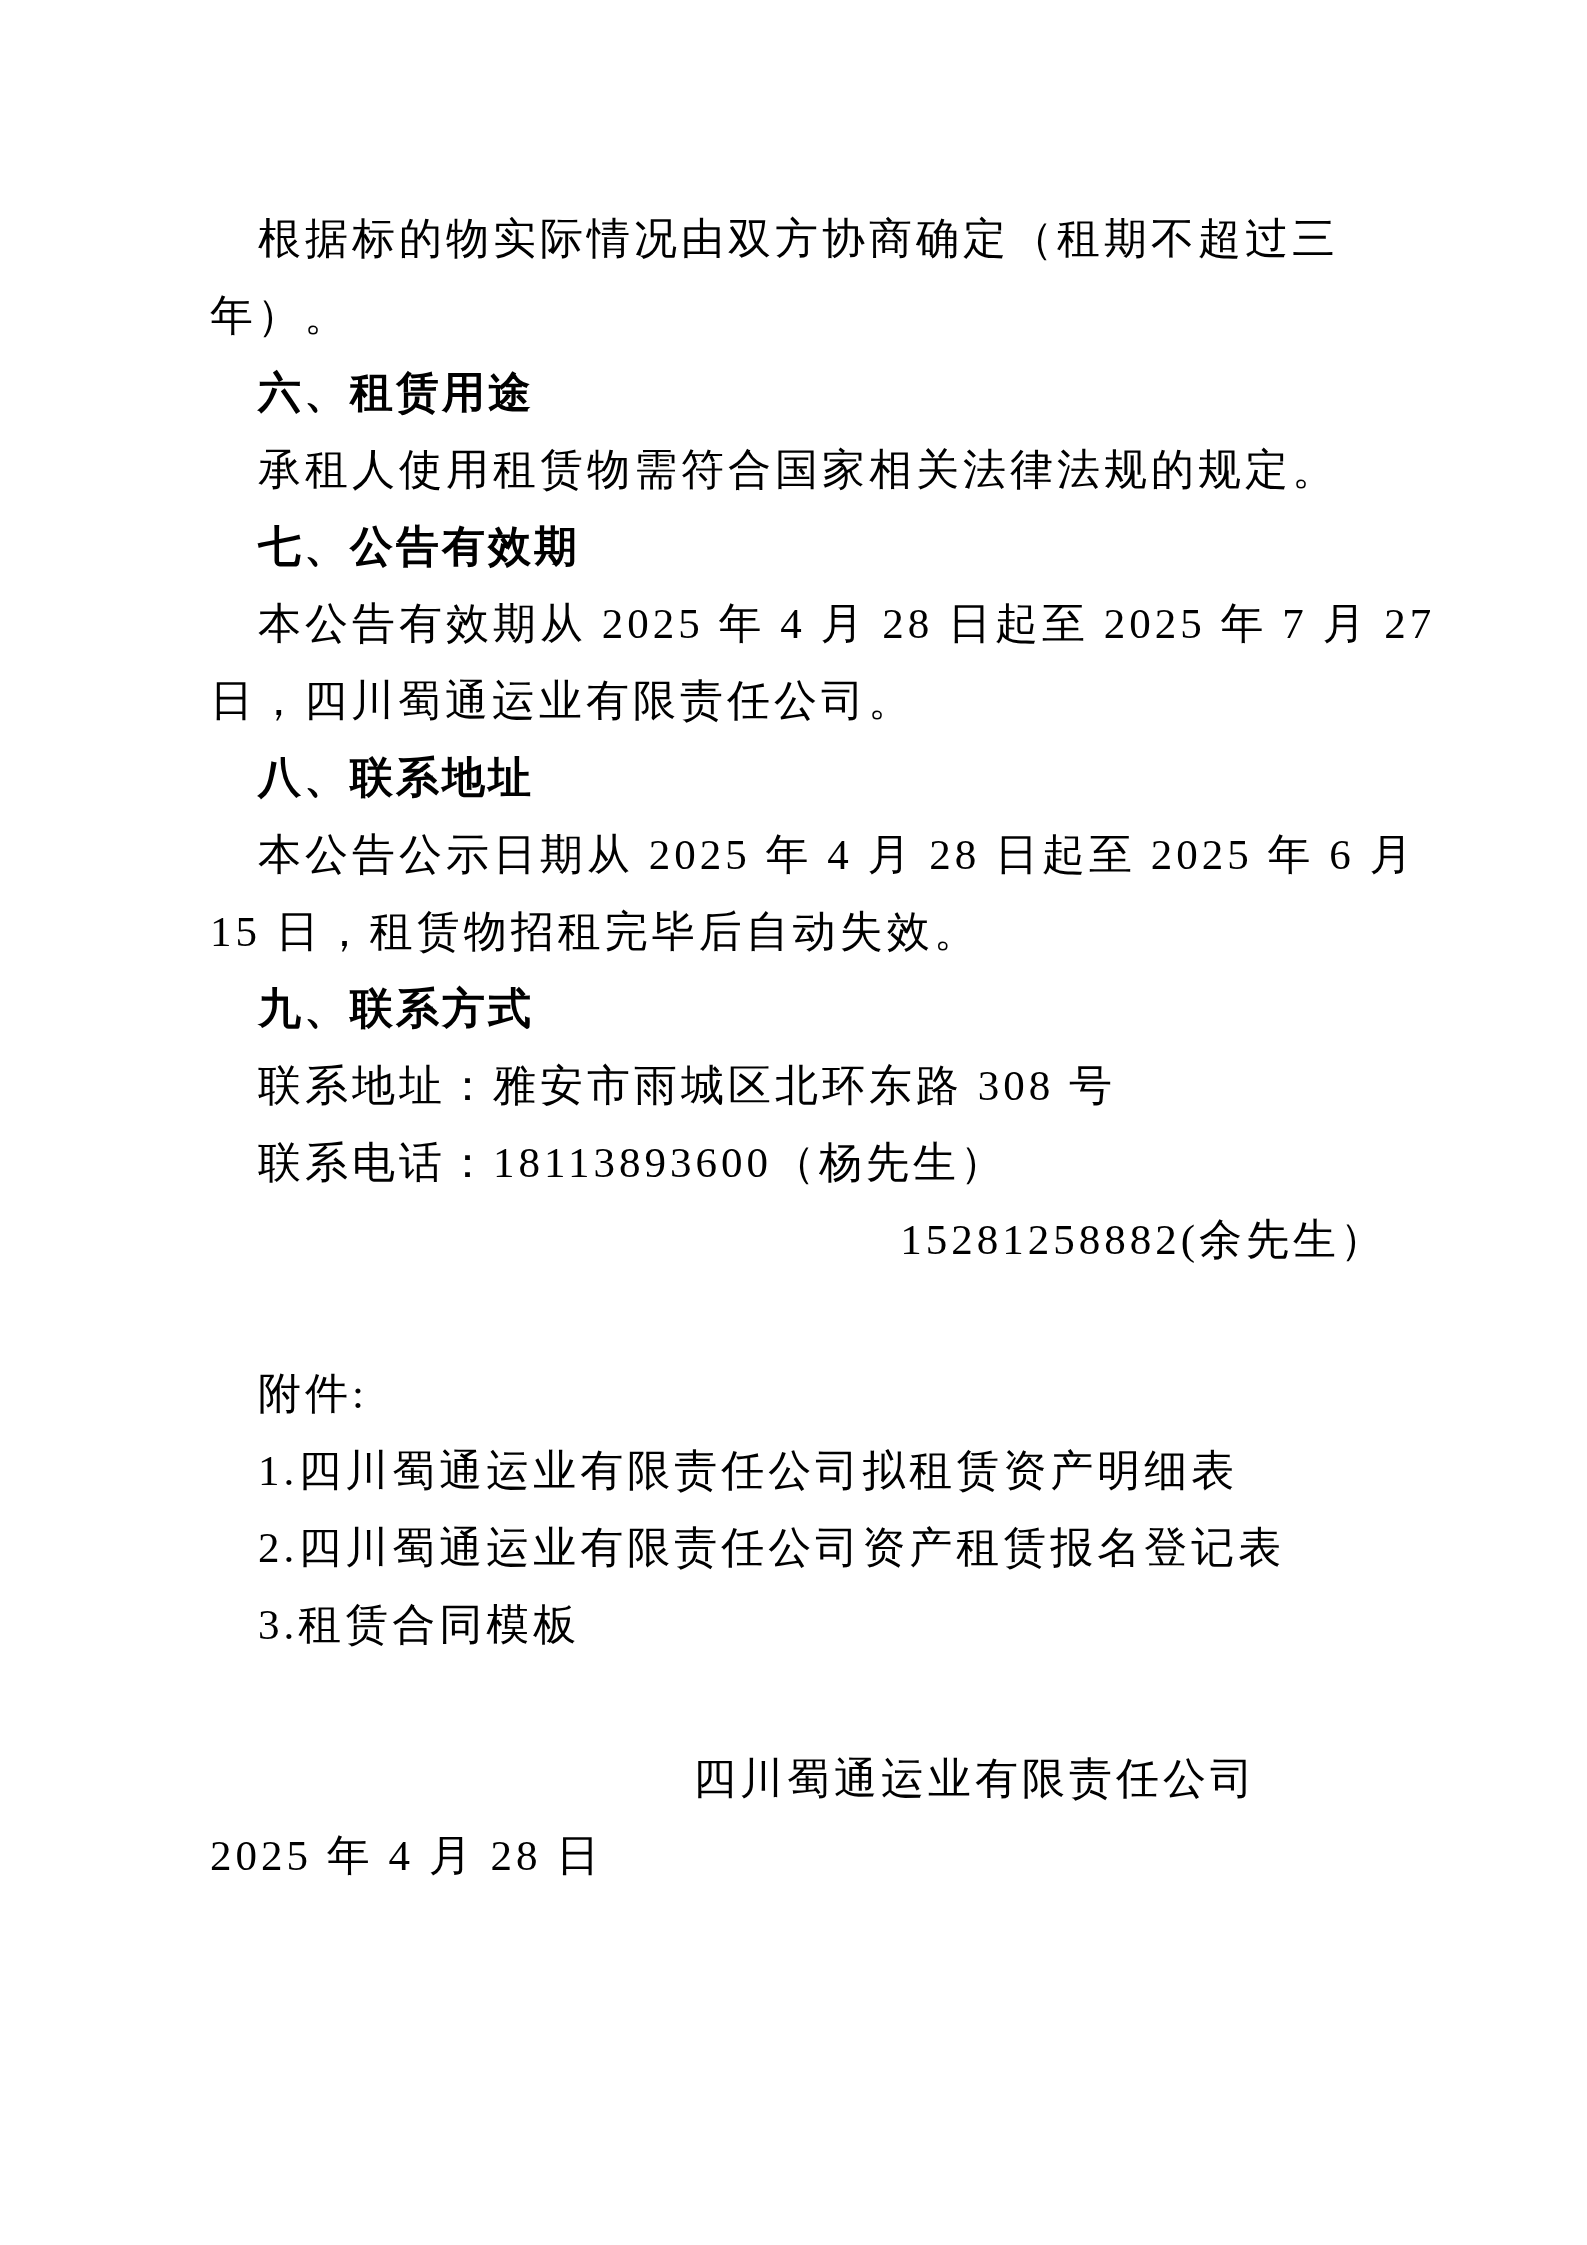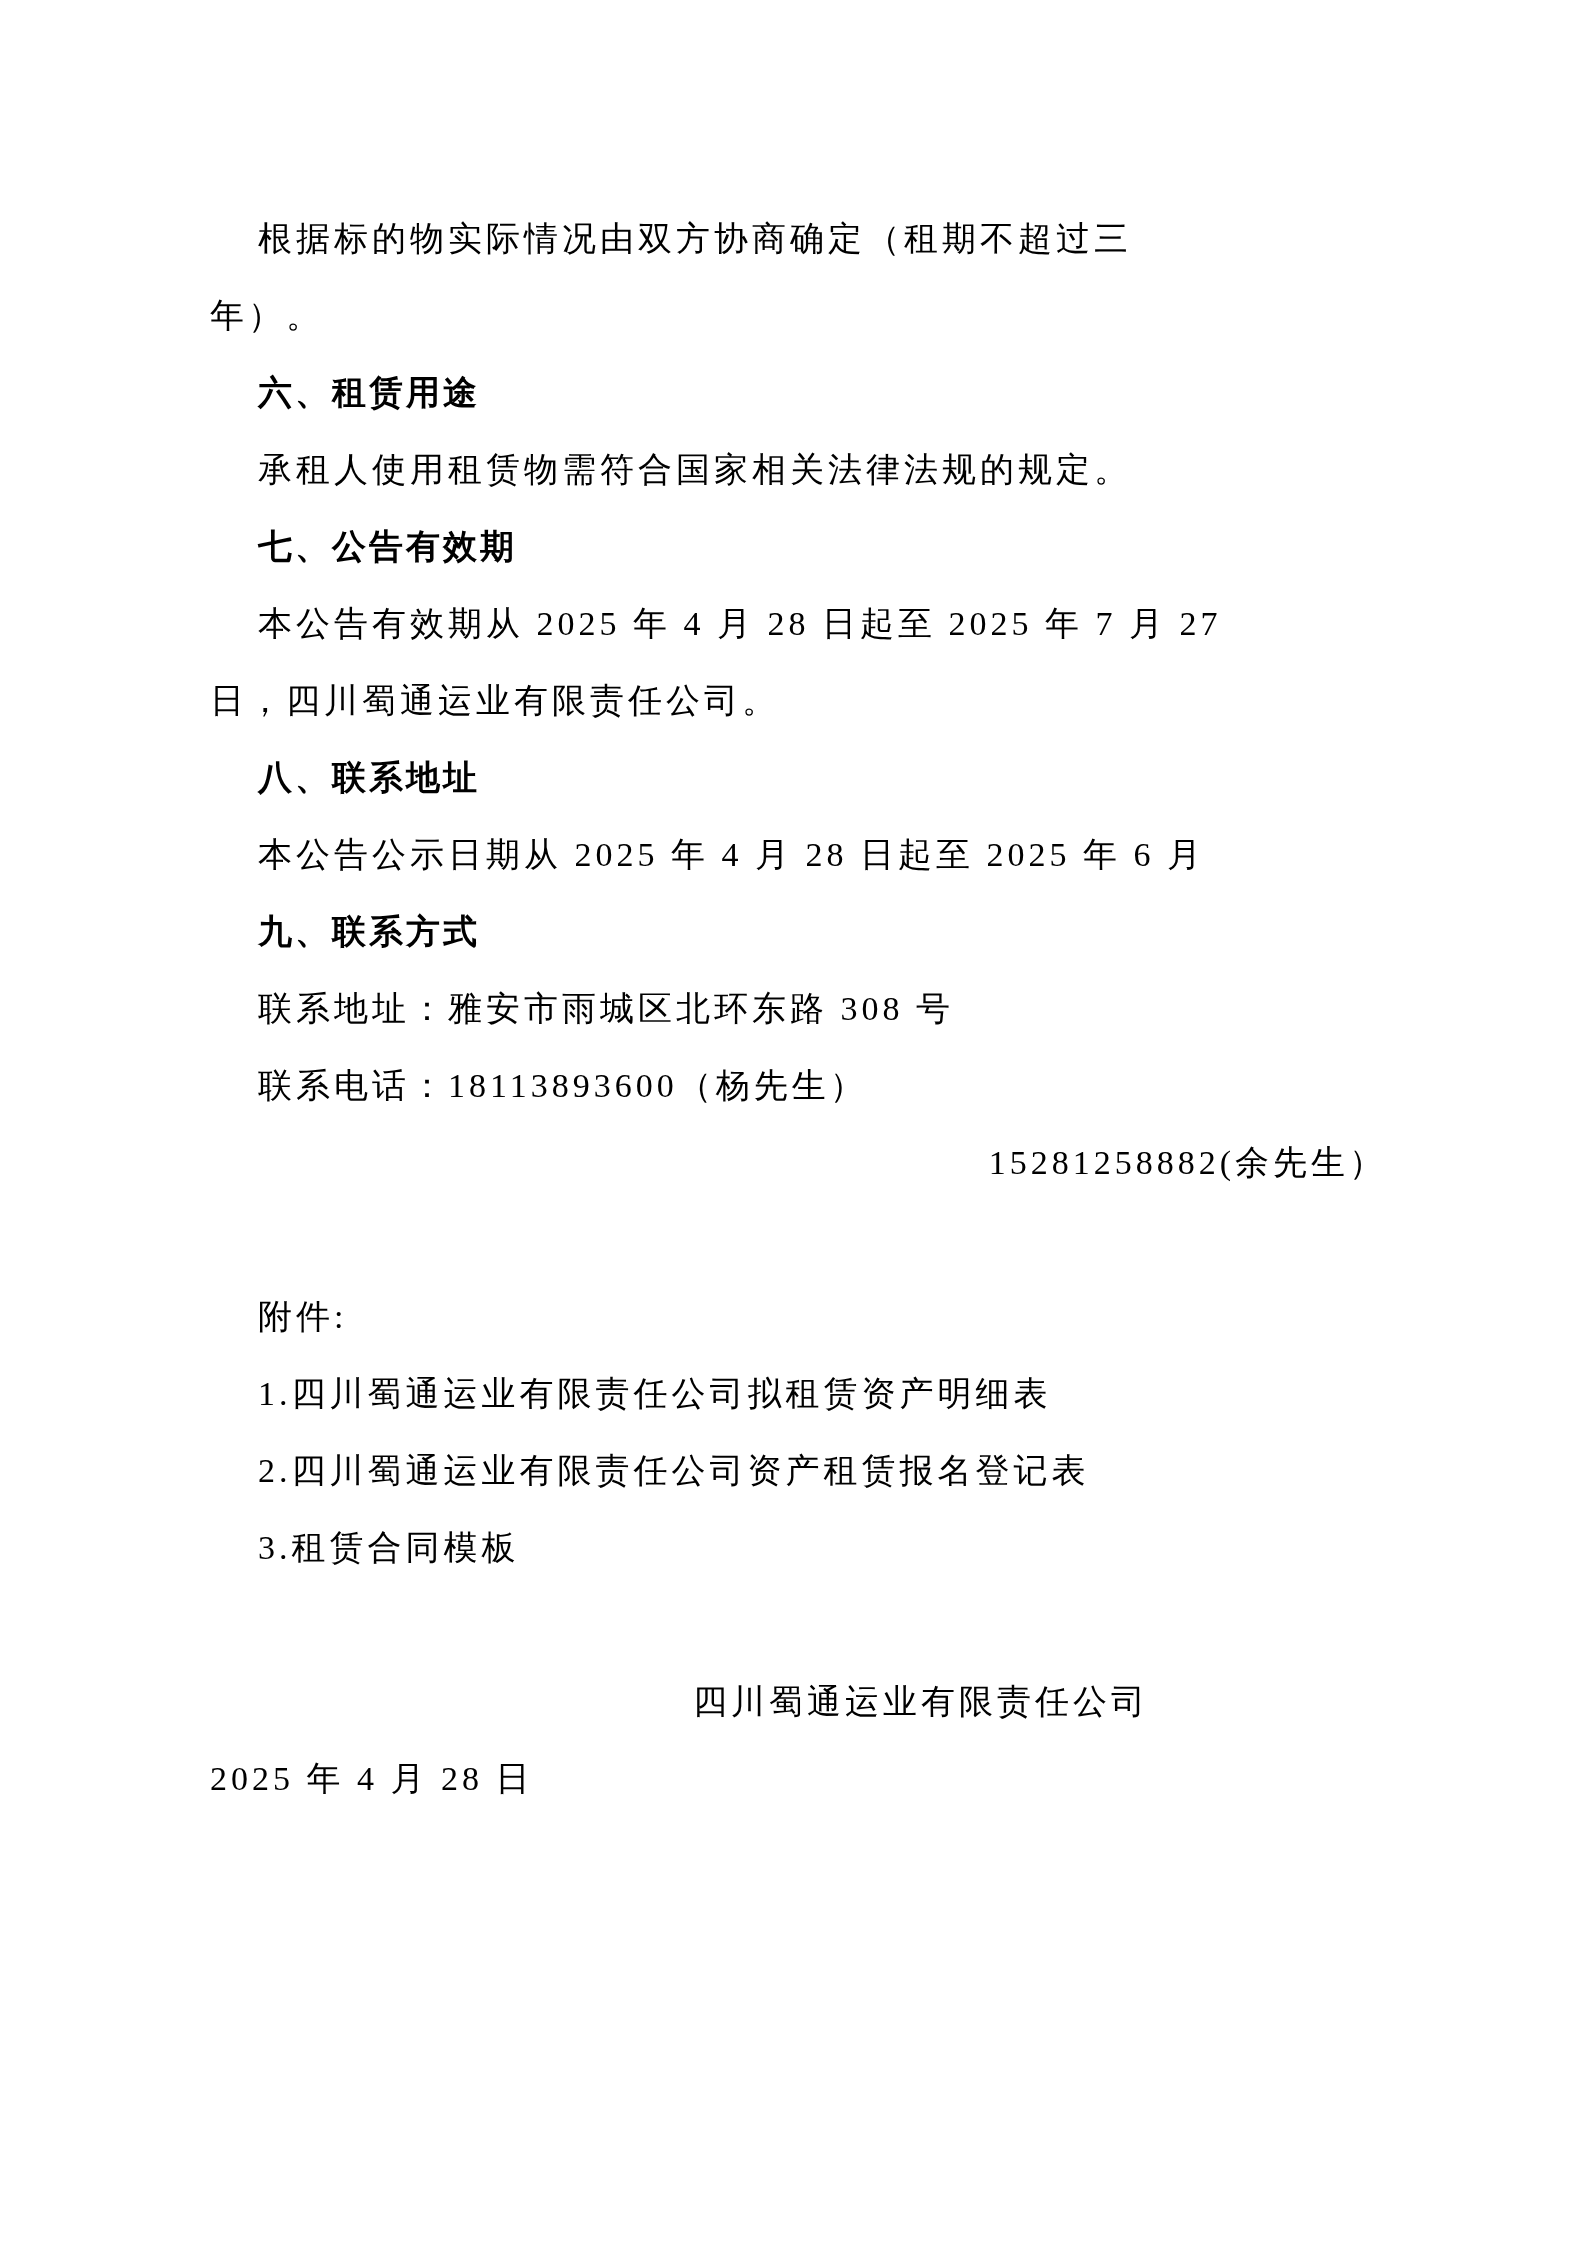--- a/index.html
+++ b/index.html
@@ -12,21 +12,21 @@
   }
   .page {
     box-sizing: border-box;
     width: 1587px;
     height: 2245px;
     padding: 200px 200px 0 210px;
     background: #ffffff;
     overflow: hidden;
   }
   .line {
-    font-size: 34px;
+    font-size: 43px;
     line-height: 77px;
     letter-spacing: 4px;
     white-space: nowrap;
   }
   .indent { text-indent: 48px; }
   .heading {
     font-weight: bold;
     font-family: Liberation Sans, sans-serif;
     letter-spacing: 3px;
   }
@@ -45,20 +45,21 @@
 
   <div class="line indent heading">六、租赁用途</div>
   <div class="line indent">承租人使用租赁物需符合国家相关法律法规的规定。</div>
 
   <div class="line indent heading">七、公告有效期</div>
   <div class="line indent">本公告有效期从 2025 年 4 月 28 日起至 2025 年 7 月 27</div>
   <div class="line">日，四川蜀通运业有限责任公司。</div>
 
   <div class="line indent heading">八、联系地址</div>
   <div class="line indent">本公告公示日期从 2025 年 4 月 28 日起至 2025 年 6 月</div>
+  <div class="line">15 日，租赁物招租完毕后自动失效。</div>
 
   <div class="line indent heading">九、联系方式</div>
   <div class="line indent">联系地址：雅安市雨城区北环东路 308 号</div>
   <div class="line indent">联系电话：18113893600（杨先生）</div>
   <div class="line phone2">15281258882(余先生）</div>
 
   <div class="line blank"></div>
 
   <div class="line indent">附件:</div>
   <div class="line indent">1.四川蜀通运业有限责任公司拟租赁资产明细表</div>

